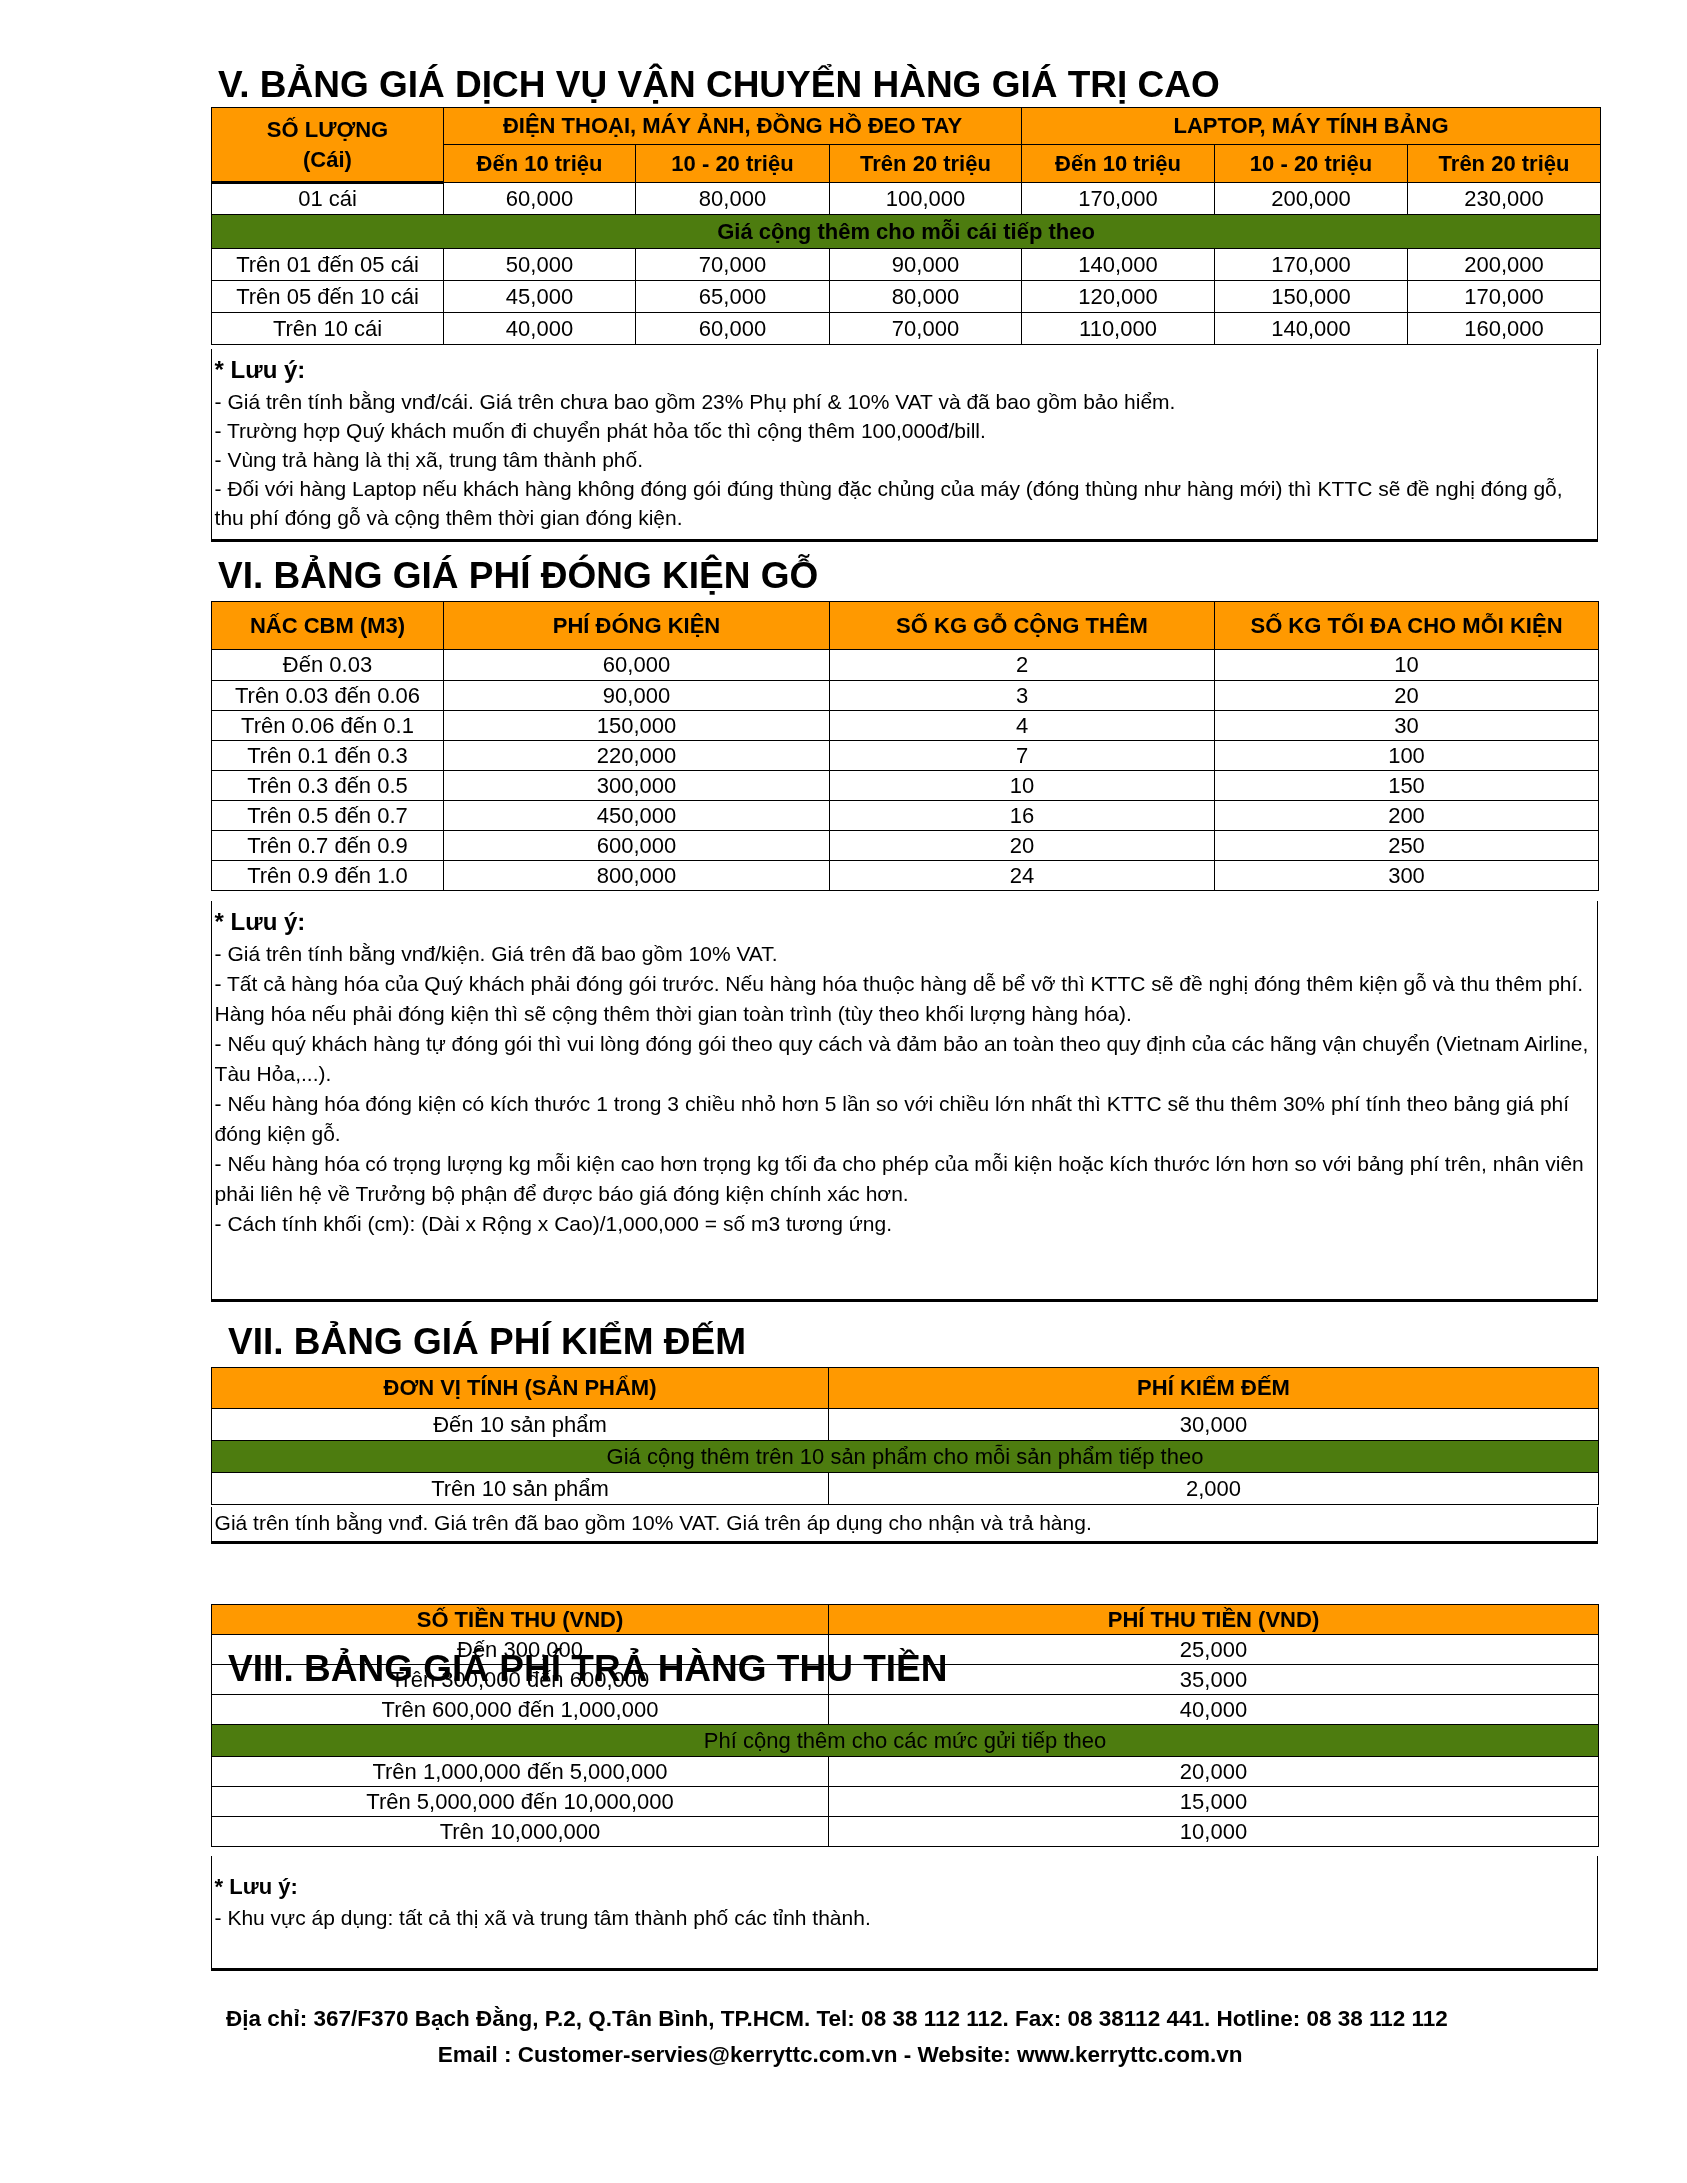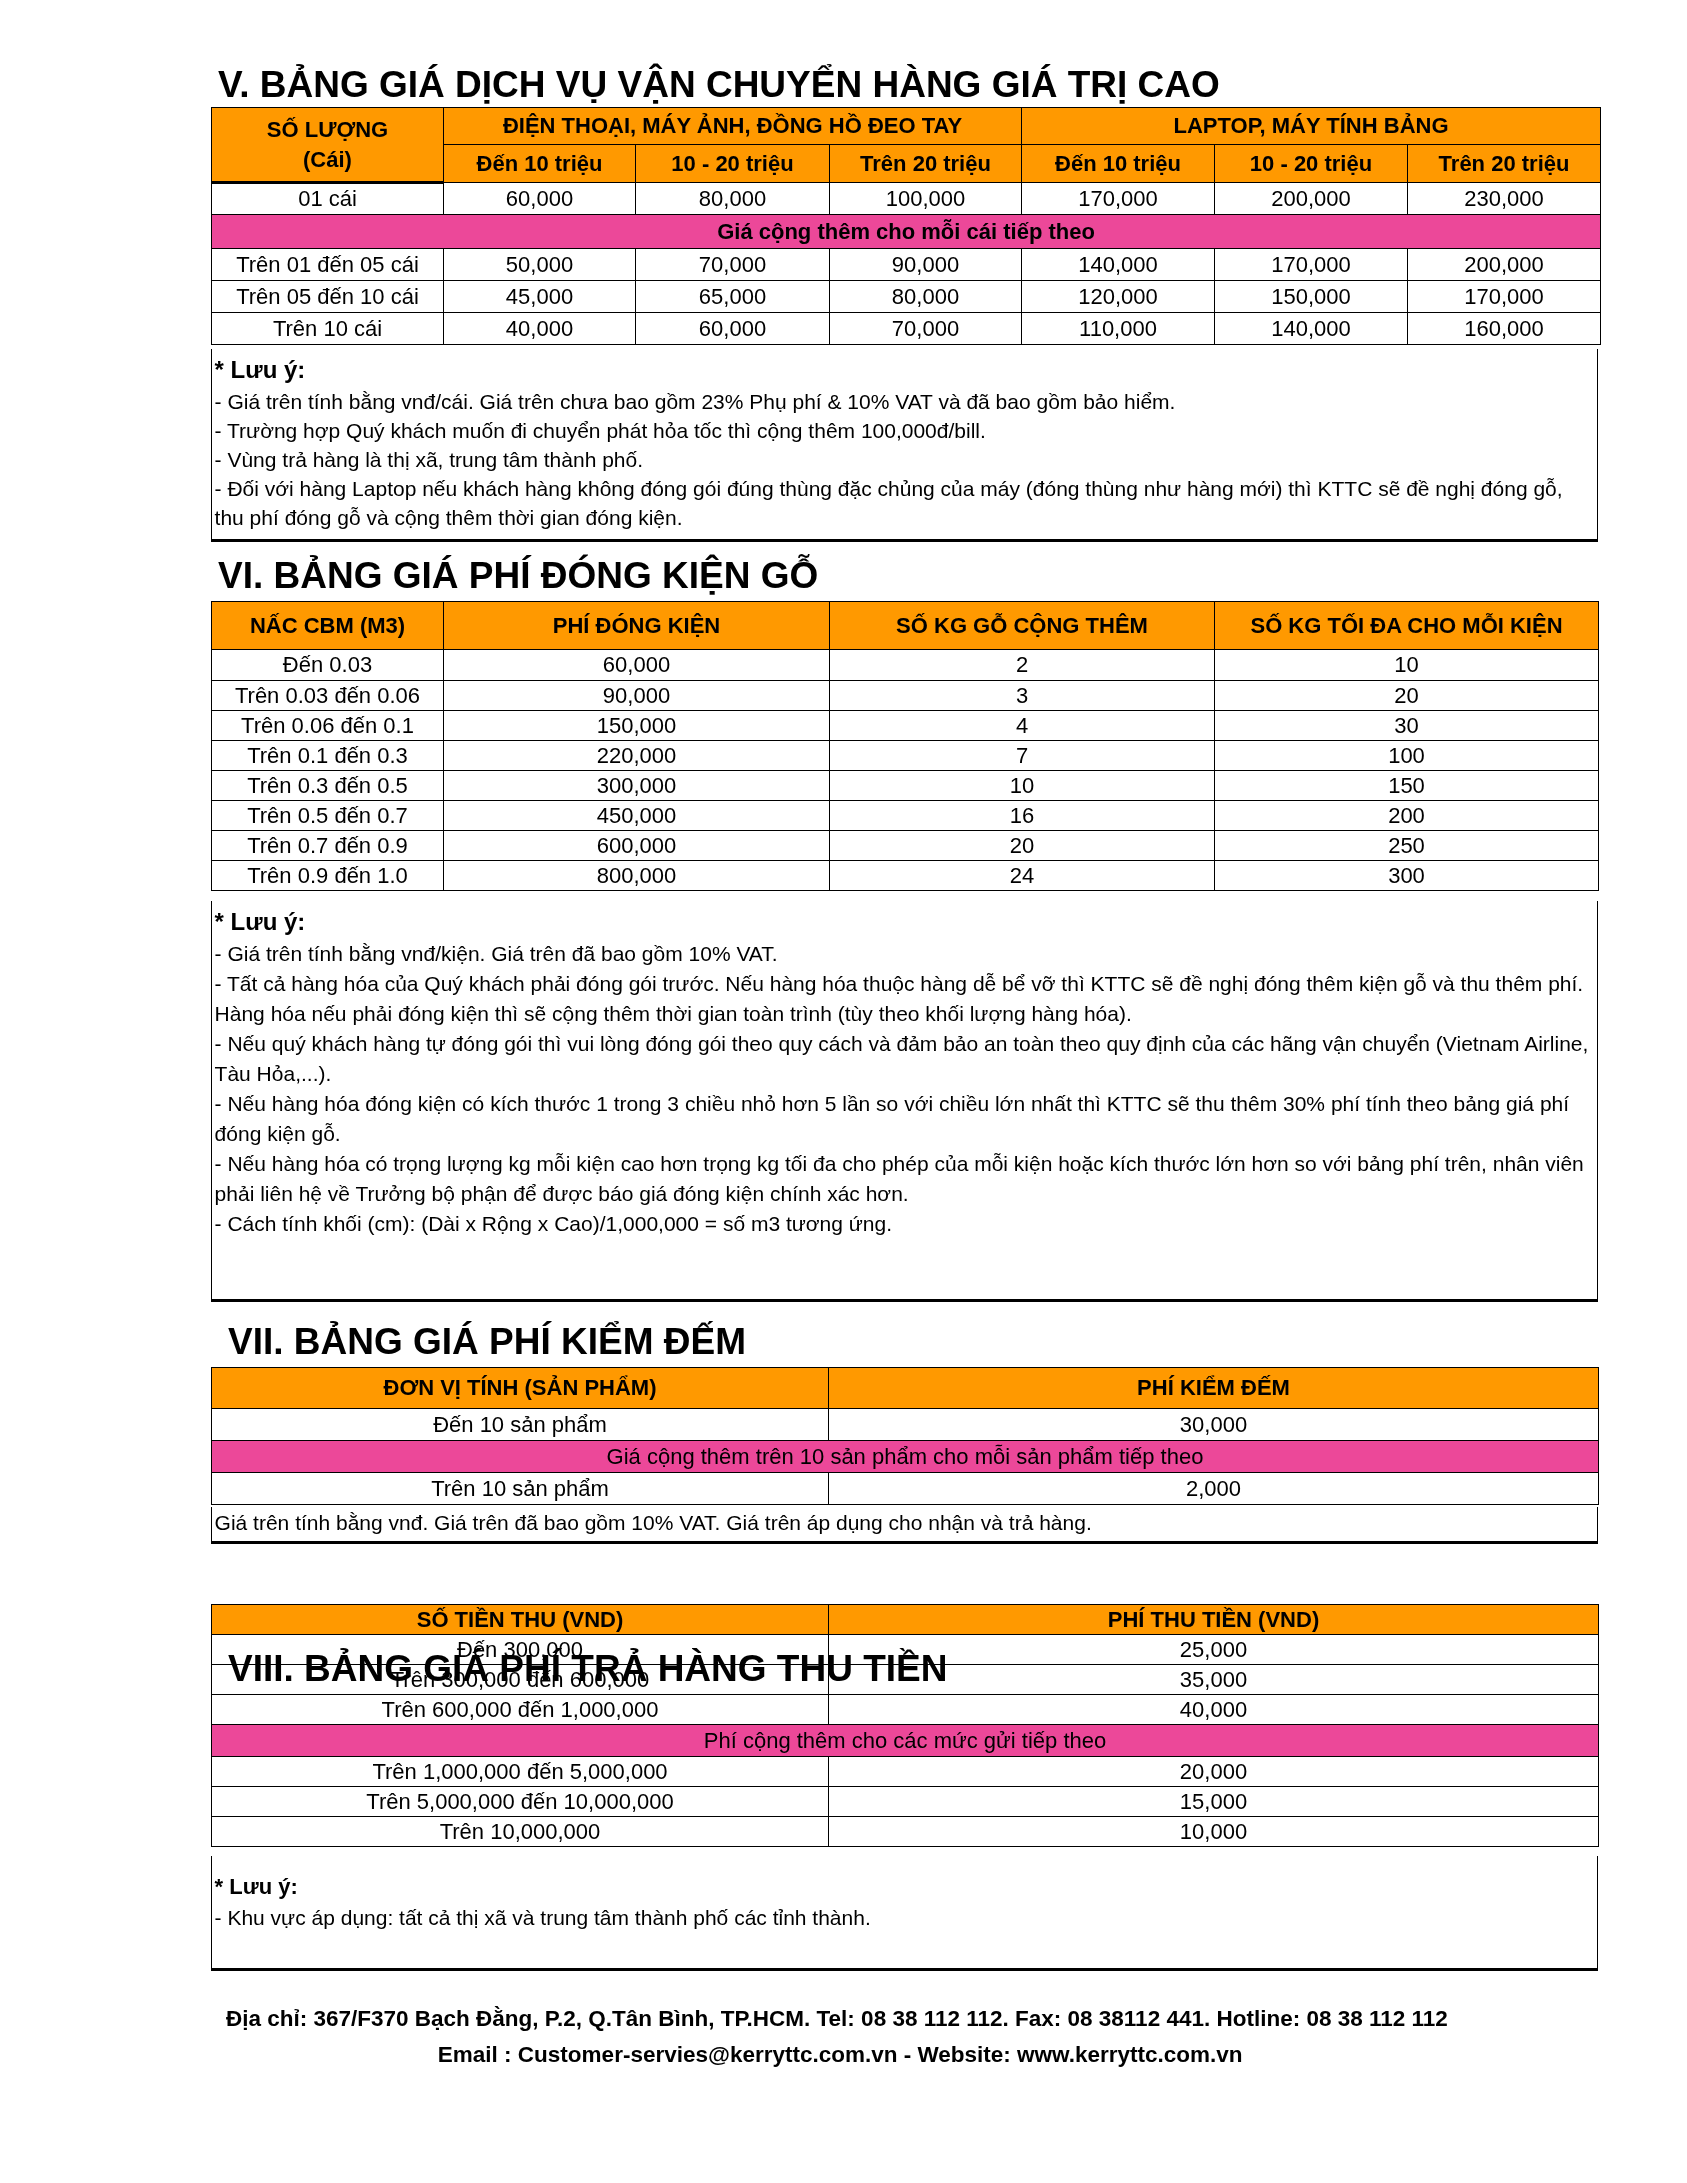--- a/index.html
+++ b/index.html
@@ -4,21 +4,21 @@
 <style>
   html, body { margin: 0; padding: 0; background: #ffffff; }
   body { width: 1687px; height: 2183px; position: relative; overflow: hidden;
          font-family: "Liberation Sans", sans-serif; color: #000; }
   .title { position: absolute; font-weight: bold; font-size: 37px; letter-spacing: 0px; white-space: nowrap; line-height: 1; }
   table.grid { position: absolute; border-collapse: collapse; table-layout: fixed; left: 211px; width: 1387px; }
   table.grid td, table.grid th { border: 1.3px solid #000; padding: 0 4px; font-size: 22px; text-align: center;
                                  overflow: hidden; white-space: nowrap; }
   table.grid th { background: #FF9900; font-weight: bold; }
   .sub th { font-weight: normal; }
-  .band td { background: #ec4899; }
+  .band td { background: #4d7c0f; }
   .band.bold td { font-weight: bold; }
   td.left { text-align: left; padding-left: 2.6px; }
   .thick-bottom td, .thick-bottom th { border-bottom-width: 3.3px; }
   .notes { position: absolute; left: 211px; width: 1387px; box-sizing: border-box;
            border-left: 1.3px solid #000; border-right: 1.3px solid #000; border-bottom: 3.3px solid #000;
            padding: 4px 2.6px 2.6px 2.6px; font-size: 21px; line-height: 29px; }
   .notes .head { font-weight: bold; font-size: 24px; line-height: 34px; }
   .notes p { margin: 0; }
   .footer { position: absolute; left: 0; width: 1687px; text-align: center; font-weight: bold; font-size: 22.5px; white-space: nowrap; }
 </style>

